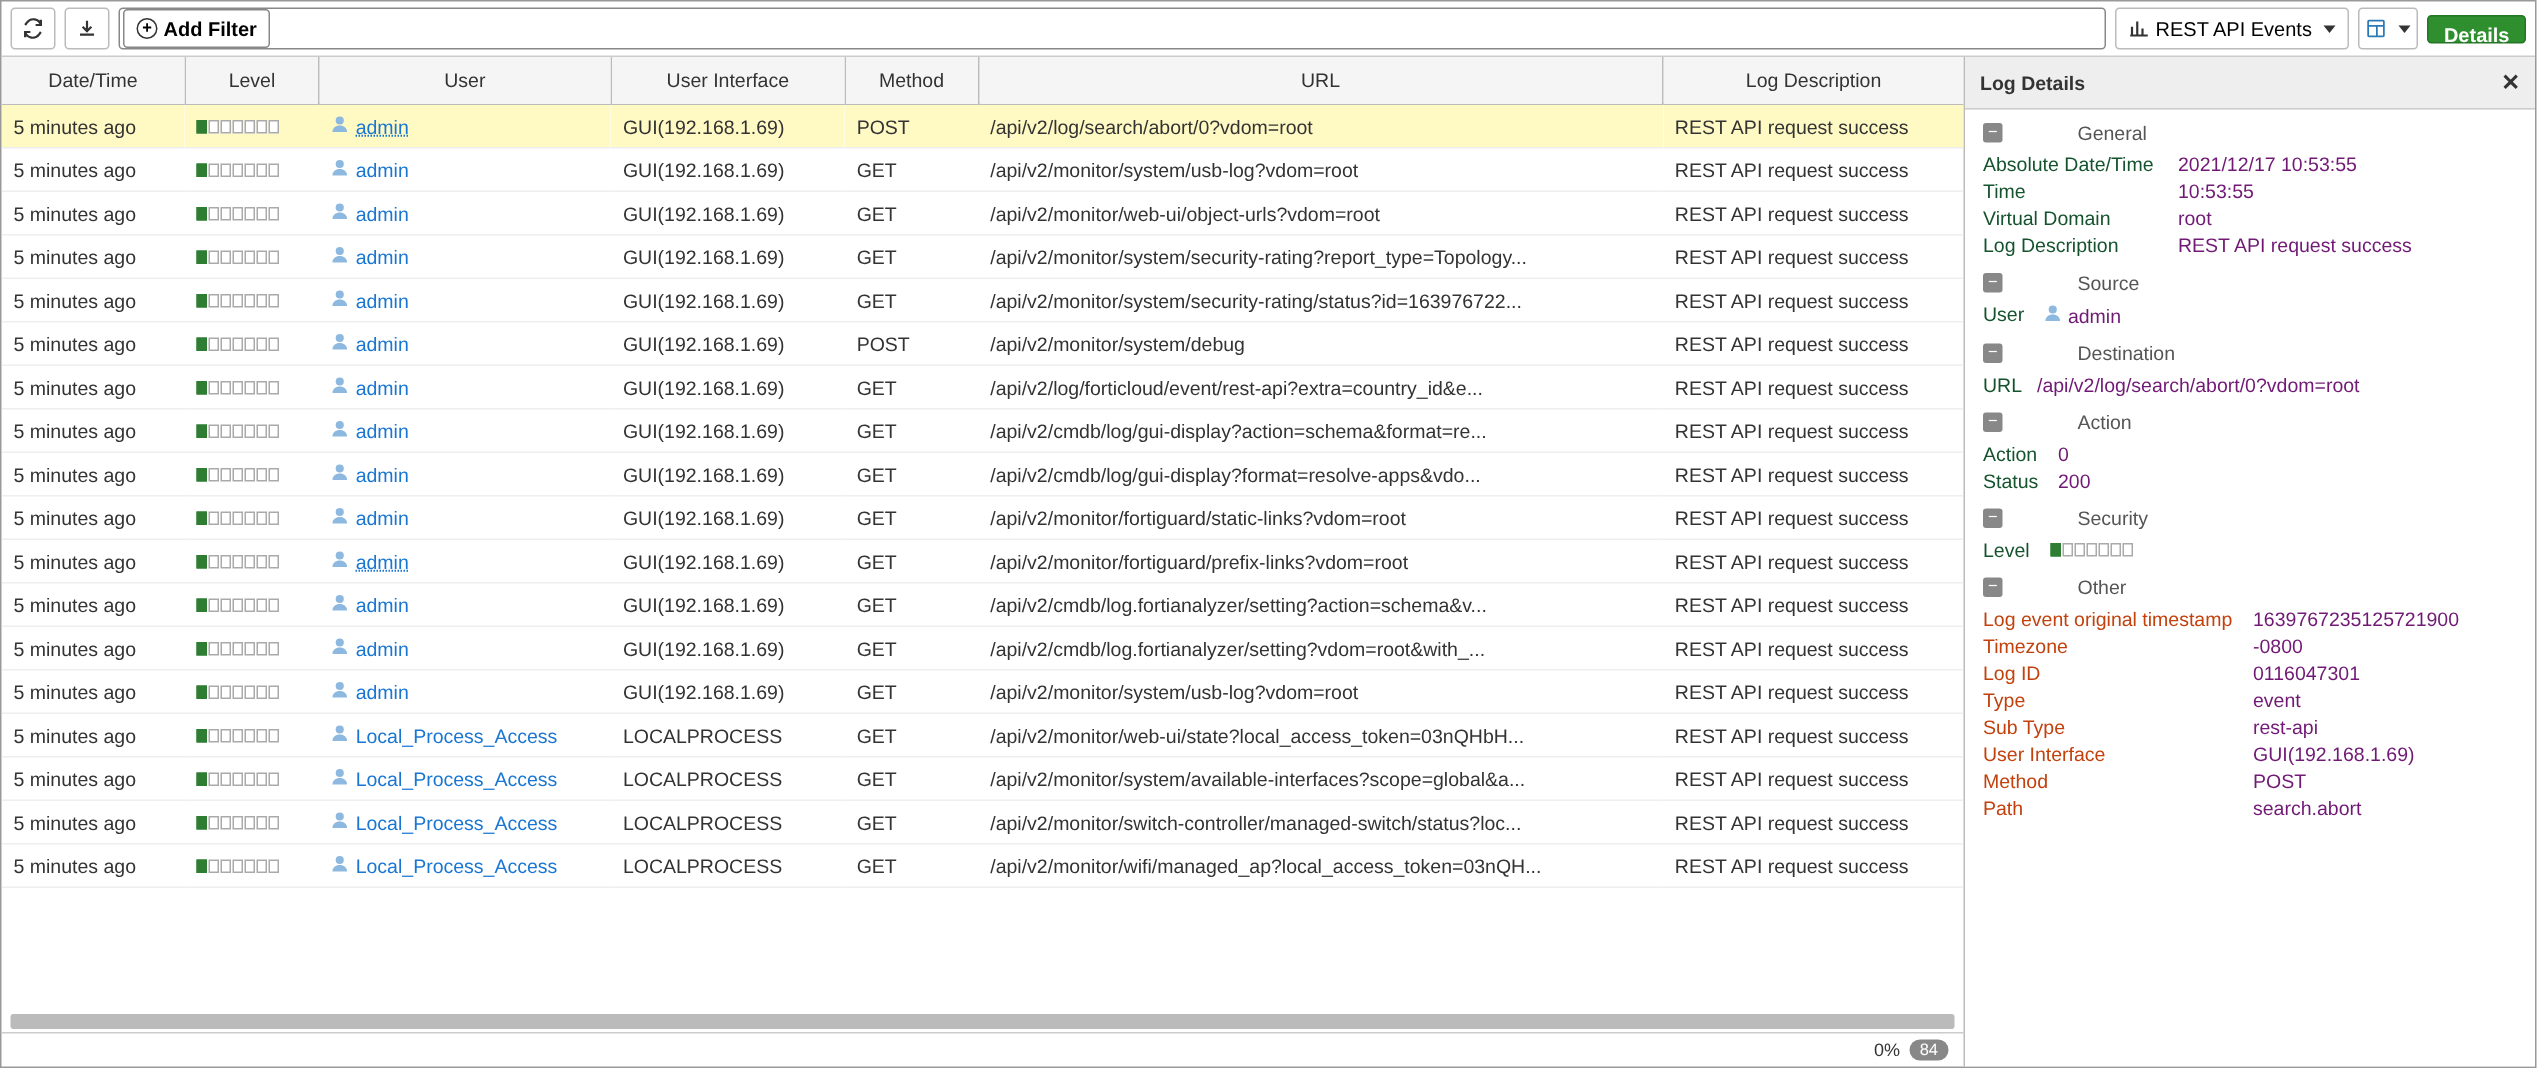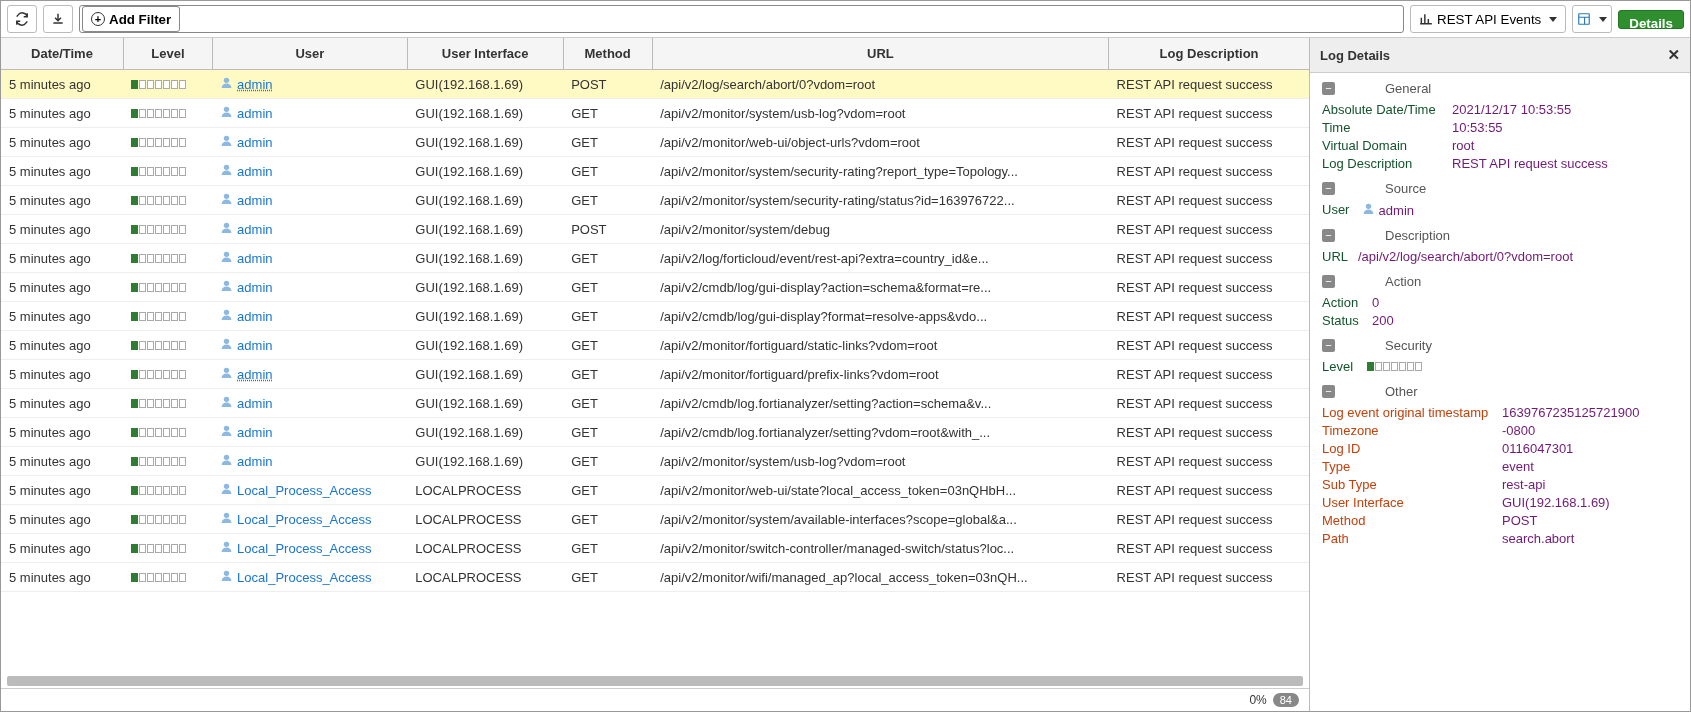--- a/index.html
+++ b/index.html
@@ -9,21 +9,21 @@
 .btn-icon { border: 1px solid #bbb; background: #fff; border-radius: 3px; width: 30px; height: 28px; display: inline-flex; align-items: center; justify-content: center; cursor: pointer; }
 .btn-outline { border: 1px solid #bbb; background: #fff; border-radius: 3px; height: 28px; padding: 0 8px; display: inline-flex; align-items: center; cursor: pointer; gap: 4px; }
 .add-filter-btn { border: 1px solid #888; background: #fff; border-radius: 3px; height: 26px; padding: 0 8px; display: inline-flex; align-items: center; gap: 4px; cursor: pointer; font-weight: bold; }
 .filter-bar { flex: 1; border: 1px solid #888; border-radius: 3px; height: 28px; display: flex; align-items: center; padding: 0 2px; }
 .details-btn { background: #2f8f2f; color: #fff; border: 1px solid #247524; border-radius: 3px; height: 19px; padding: 0 10px; display: inline-flex; align-items: flex-end; gap: 5px; cursor: pointer; font-weight: bold; flex-direction: column; }
 .caret-down::after { content: ""; display: inline-block; border-left: 4px solid transparent; border-right: 4px solid transparent; border-top: 5px solid #333; margin-left: 4px; vertical-align: middle; }
 .content-row { flex: 1; display: flex; min-height: 0; }
 .table-wrap { flex: 1; display: flex; flex-direction: column; min-width: 0; border-right: 1px solid #bbb; }
 .table-scroll { flex: 1; overflow: auto; }
 table { width: 100%; border-collapse: collapse; }
-th { background: #f5f5f5; border-bottom: 1px solid #bbb; border-right: 1px solid #bbb; padding: 8px 6px; text-align: center; font-weight: bold; position: sticky; top: 0; }
+th { background: #f5f5f5; border-bottom: 1px solid #bbb; border-right: 1px solid #bbb; padding: 8px 6px; text-align: center; font-weight: normal; position: sticky; top: 0; }
 th:last-child { border-right: none; }
 td { border-bottom: 1px solid #eee; padding: 6px 8px; white-space: nowrap; overflow: hidden; text-overflow: ellipsis; }
 tr.selected td { background: #fff9c4; }
 .level-bar { display: inline-flex; gap: 1px; align-items: center; }
 .level-box { width: 7px; height: 9px; border: 1px solid #aaa; background: #fff; }
 .level-box.filled { background: #2e7d32; border-color: #2e7d32; }
 .user-cell { color: #1976d2; }
 .user-link { color: #1976d2; text-decoration: underline dotted; }
 .col-dt { width: 110px; }
 .col-lvl { width: 80px; }
@@ -518,21 +518,21 @@
               <span class="kv-label" style="width:40px">User</span>
               <span class="kv-val"><svg width="13" height="13" viewBox="0 0 24 24" fill="#8db9e0">
                   <circle cx="12" cy="8" r="5"></circle>
                   <path d="M3 22c0-5 4-8 9-8s9 3 9 8z"></path>
                 </svg> admin</span>
             </div>
           </div>
           <div class="section">
             <div class="section-head">
               <span class="collapse-icon">−</span>
-              <span class="section-title">Description</span>
+              <span class="section-title">Destination</span>
             </div>
             <div class="kv">
               <span class="kv-label" style="width:36px">URL</span>
               <span class="kv-val">/api/v2/log/search/abort/0?vdom=root</span>
             </div>
           </div>
           <div class="section">
             <div class="section-head">
               <span class="collapse-icon">−</span>
               <span class="section-title">Action</span>

